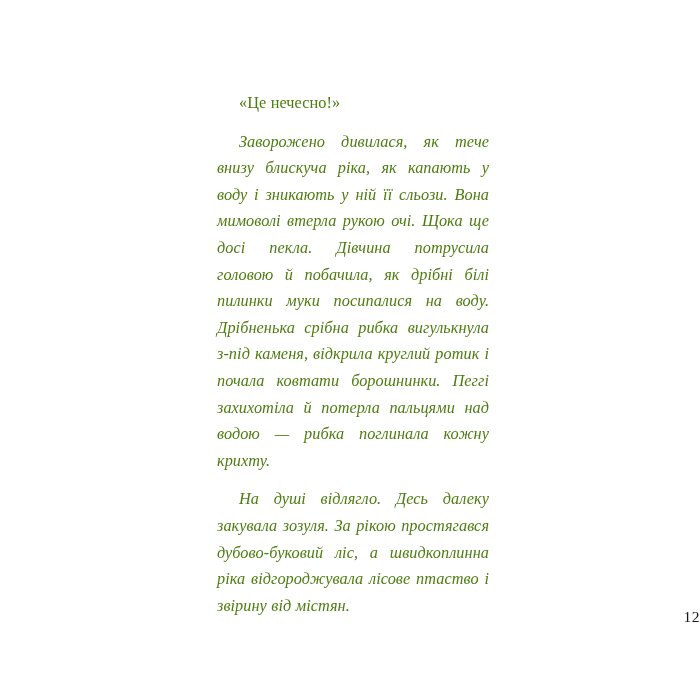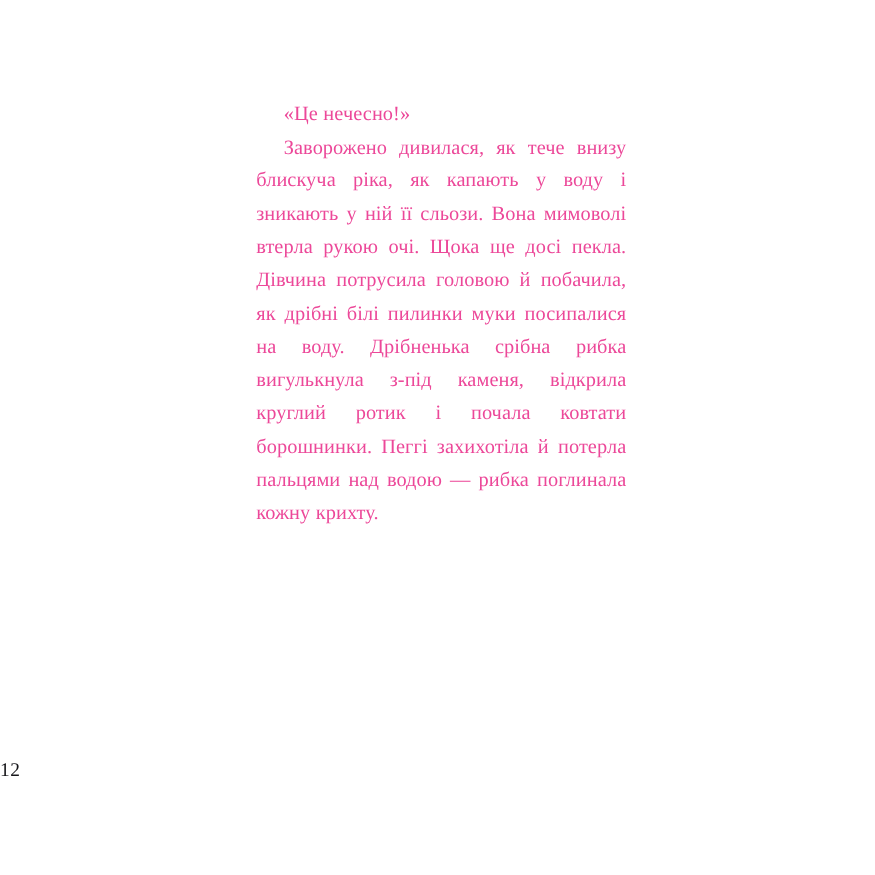--- a/index.html
+++ b/index.html
@@ -20,50 +20,52 @@
     height: 700px;
     box-sizing: border-box;
   }
   .text-block {
     position: absolute;
     left: 205px;
     top: 78px;
     width: 296px;
   }
   .para {
-    margin: 0;
+    margin: 12px;
     text-indent: 22px;
     font-size: 16.3px;
     line-height: 26.6px;
     text-align: justify;
     text-justify: inter-word;
     word-spacing: 0.3px;
     letter-spacing: 0.05px;
-    color: #ec4899;
+    color: #4d7c0f;
   }
   .para + .para {
     margin-top: 0px;
+    font-style: italic;
   }
   .page-number {
     position: absolute;
     left: 0;
     right: 0;
     top: 608px;
-    text-align: left;
+    text-align: right;
     font-size: 15.5px;
     font-family: "Liberation Serif", serif;
     color: #16161a;
     letter-spacing: 0.5px;
   }
 </style>
 </head>
 <body>
 
 <div class="page">
 
   <div class="text-block">
     <p class="para">«Це нечесно!»</p>
     <p class="para">Заворожено дивилася, як тече внизу блискуча ріка, як капають у воду і зникають у ній її сльози. Вона мимоволі втерла рукою очі. Щока ще досі пекла. Дівчина потрусила головою й побачила, як дрібні білі пилинки муки посипалися на воду. Дрібненька срібна рибка вигулькнула з-під каменя, відкрила круглий ротик і почала ковтати борошнинки. Пеггі захихотіла й потерла пальцями над водою — рибка поглинала кожну крихту.</p>
+    <p class="para">На душі відлягло. Десь далеку закувала зозуля. За рікою простягався дубово-буковий ліс, а швидкоплинна ріка відгороджувала лісове птаство і звірину від містян.</p>
   </div>
 
   <div class="page-number">12</div>
 
 </div>
 
 </body></html>

